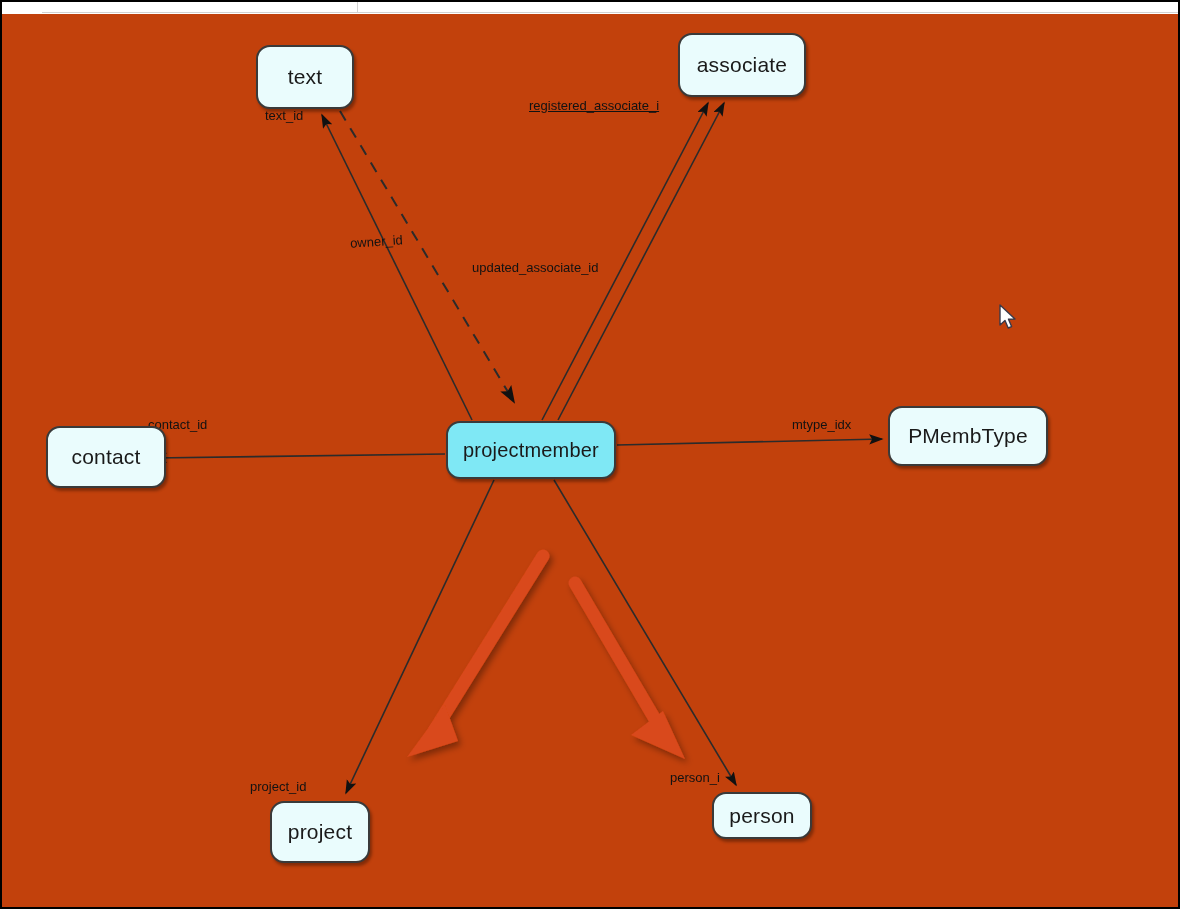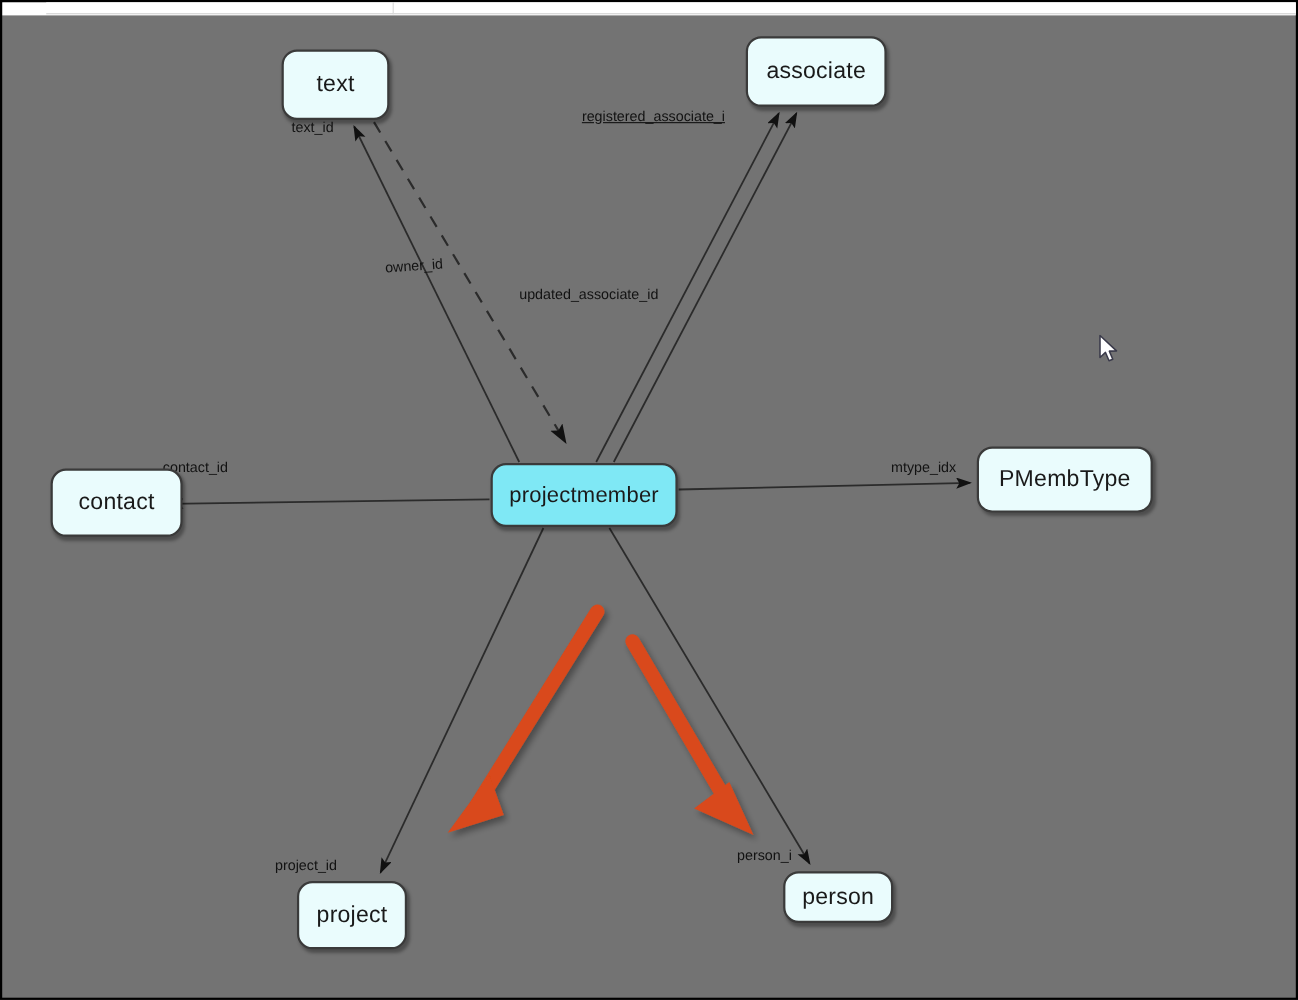--- a/index.html
+++ b/index.html
@@ -7,21 +7,21 @@
     padding: 0;
     background: #ffffff;
   }
   body {
     font-family: "Liberation Sans", sans-serif;
   }
   #app {
     position: relative;
     width: 1180px;
     height: 909px;
-    background: #737373;
+    background: #c2410c;
     box-sizing: border-box;
     border: 2px solid #000000;
     overflow: hidden;
   }
   
   #top-strip {
     position: absolute;
     left: 0; top: 0;
     width: 1180px; height: 12px;
     background: #ffffff;
@@ -156,21 +156,21 @@
     <div class="edge-label" style="left:348px; top:232px; transform:rotate(-4deg);">owner_id</div>
 
     <div class="edge-label" style="left:263px; top:106px;">text_id</div>
 
     <div class="edge-label" style="left:527px; top:96px;text-decoration:underline;">registered_associate_i</div>
 
     <div class="edge-label" style="left:470px; top:258px;">updated_associate_id</div>
 
     <div class="edge-label" style="left:146px; top:415px;">contact_id</div>
 
-    <div class="edge-label" style="left:808px; top:415px;text-align:center;">mtype_idx</div>
+    <div class="edge-label" style="left:790px; top:415px;text-align:center;">mtype_idx</div>
 
     <div class="edge-label" style="left:248px; top:777px;text-align:right;">project_id</div>
 
     <div class="edge-label" style="left:668px; top:768px;">person_i</div>
 
     <svg id="annotation-layer" viewBox="0 0 1180 909" xmlns="http://www.w3.org/2000/svg">
       <g filter="url(#softshadow)">
 
         <g>
           <line x1="541" y1="554" x2="432" y2="729" stroke="#d9481a" stroke-width="13" stroke-linecap="round"></line>

